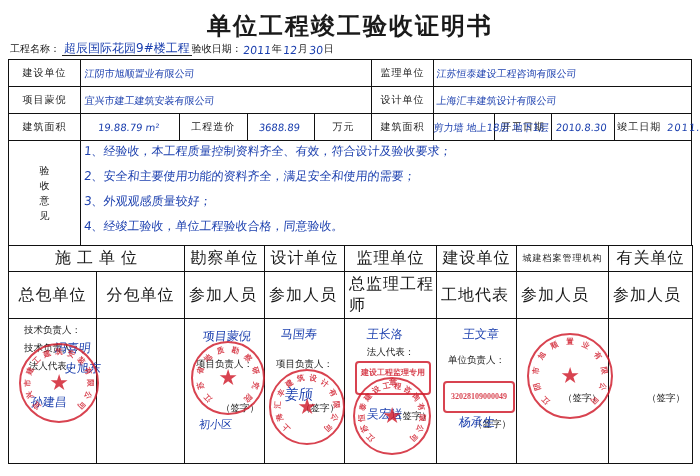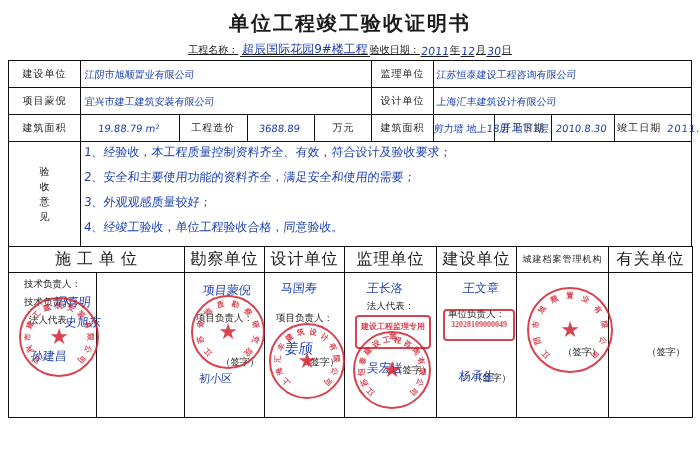--- a/index.html
+++ b/index.html
@@ -11,33 +11,32 @@
     position:relative;
     overflow:hidden;
   }
   .page{
     position:absolute;inset:0;
     padding:6px 8px 4px 8px;
     box-sizing:border-box;
   }
   .title{
     text-align:center;
-    font-size:20px;
+    font-size:24px;
     font-weight:bold;
     letter-spacing:2px;
-    margin:4px 0 6px 0;
+    margin:4px 0 0 0;
     font-family:"Liberation Serif", serif;
   }
   .meta-row{
     display:flex;
-    justify-content:center;
+    justify-content:flex-start;
     align-items:flex-end;
     font-size:10px;
     padding:0 2px 3px 2px;
-    text-decoration:underline;
   }
   .meta-left{display:flex;align-items:flex-end;gap:2px;}
   .meta-right{display:flex;align-items:flex-end;gap:1px;}
   .hand{
     font-family:"DejaVu Sans", sans-serif;
     color:#1b3fae;
     font-size:12px;
     line-height:1;
     transform:skewX(-6deg);
     white-space:nowrap;
@@ -259,20 +258,30 @@
     </colgroup>
     <tbody>
         <tr>
       <td class="head" colspan="2">施  工  单  位</td>
       <td class="head">勘察单位</td>
       <td class="head">设计单位</td>
       <td class="head">监理单位</td>
       <td class="head">建设单位</td>
       <td class="head" style="font-size:9px">城建档案管理机构</td>
       <td class="head">有关单位</td>
+    </tr>
+    <tr>
+      <td class="head">总包单位</td>
+      <td class="head">分包单位</td>
+      <td class="head" style="border-bottom:none;text-align:left;padding-left:4px">参加人员</td>
+      <td class="head" style="border-bottom:none;text-align:left;padding-left:4px">参加人员</td>
+      <td class="head" style="border-bottom:none;text-align:left;padding-left:4px">总监理工程师</td>
+      <td class="head" style="border-bottom:none;text-align:left;padding-left:4px">工地代表</td>
+      <td class="head" style="border-bottom:none;text-align:left;padding-left:4px">参加人员</td>
+      <td class="head" style="border-bottom:none;text-align:left;padding-left:4px">参加人员</td>
     </tr>
     <tr>
 
       <td class="cellbox">
         <div class="line">技术负责人：</div>
         <div class="line">技术负责人：</div>
         <div class="line">法人代表：</div>
         <div class="sigtext" style="left:46px;top:18px">冯喜明</div>
         <div class="sigtext" style="left:56px;top:38px">史旭东</div>
         <div class="sigtext" style="left:22px;top:72px">孙建昌</div>
@@ -371,21 +380,21 @@
                 <span style="transform: translate(21.2132px, 21.2132px) rotate(2.35619rad) translate(-50%, -50%);">司</span>
               </div>
             </div>
       </td>
 
       <td class="cellbox">
         <div class="line" style="margin-top:30px">单位负责人：</div>
         <div class="line" style="text-align:right;padding-right:4px;margin-top:46px">（签字）</div>
         <div class="sigtext" style="left:26px;top:4px">王文章</div>
         <div class="sigtext" style="left:22px;top:92px">杨承生</div>
-        <div class="stamp rect" style="left:6px;top:36px;width:68px;height:28px">
+        <div class="stamp rect" style="left:6px;top:62px;width:68px;height:28px">
               <div style="position: absolute; inset: 0px; display: flex; align-items: center; justify-content: center; font-size: 8px; font-weight: bold; text-align: center; line-height: 1.2; padding: 2px; box-sizing: border-box;">32028109000049</div>
             </div>
       </td>
 
       <td class="cellbox">
         <div class="line" style="text-align:right;padding-right:6px;margin-top:68px">（签字）</div>
         <div class="stamp" style="left:10px;top:14px;width:82px;height:82px">
           <span class="star">★</span>
         <div class="arc">
                 <span style="transform: translate(-24.0416px, 24.0416px) rotate(-2.35619rad) translate(-50%, -50%);">江</span>

